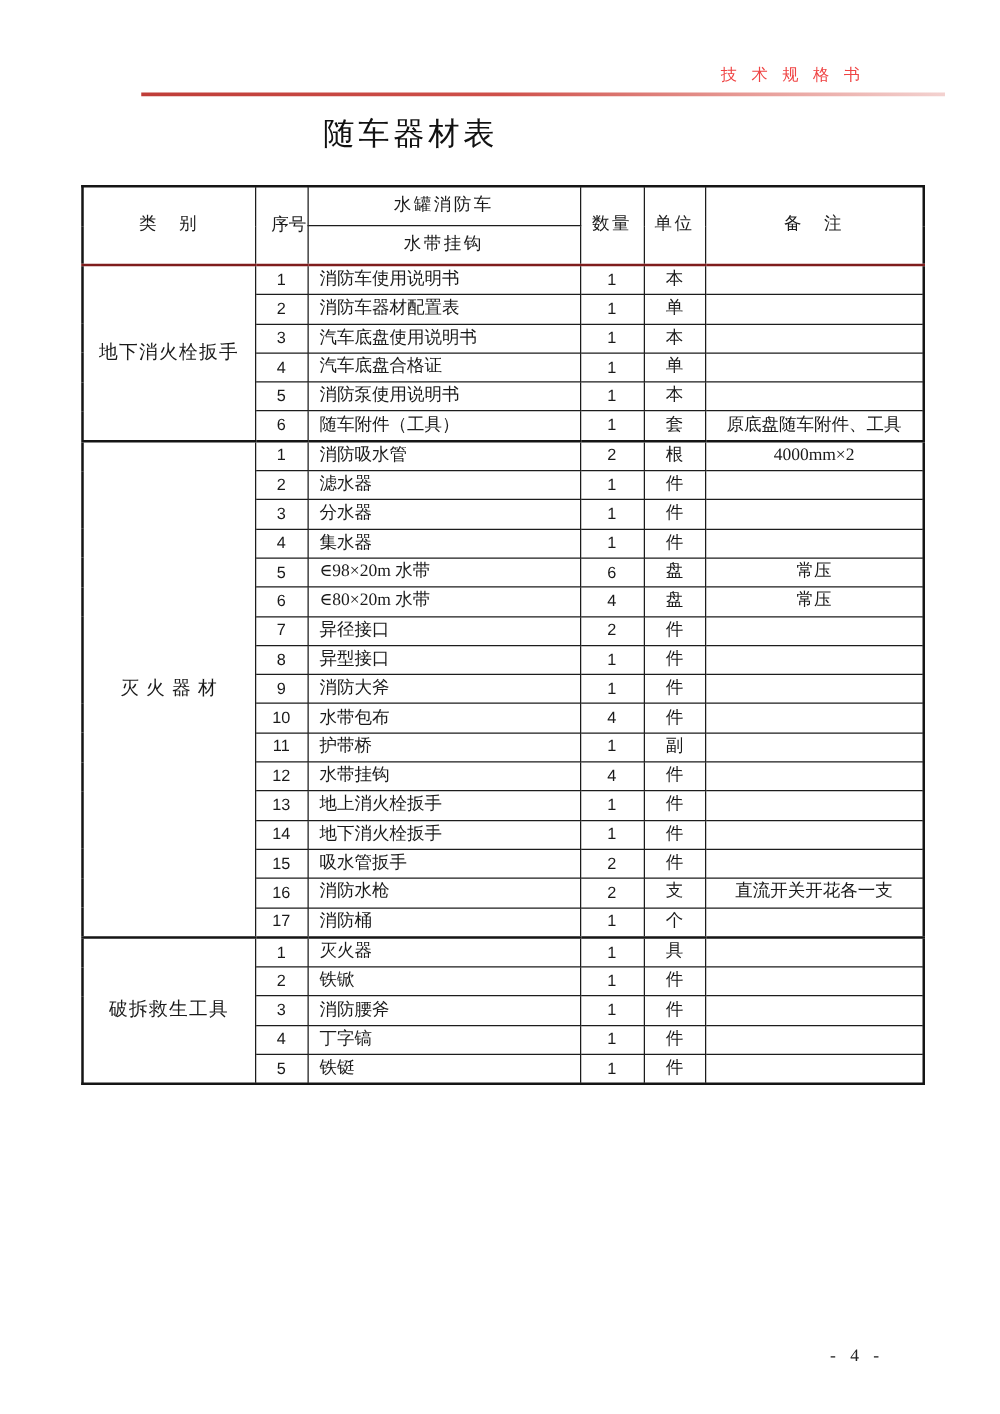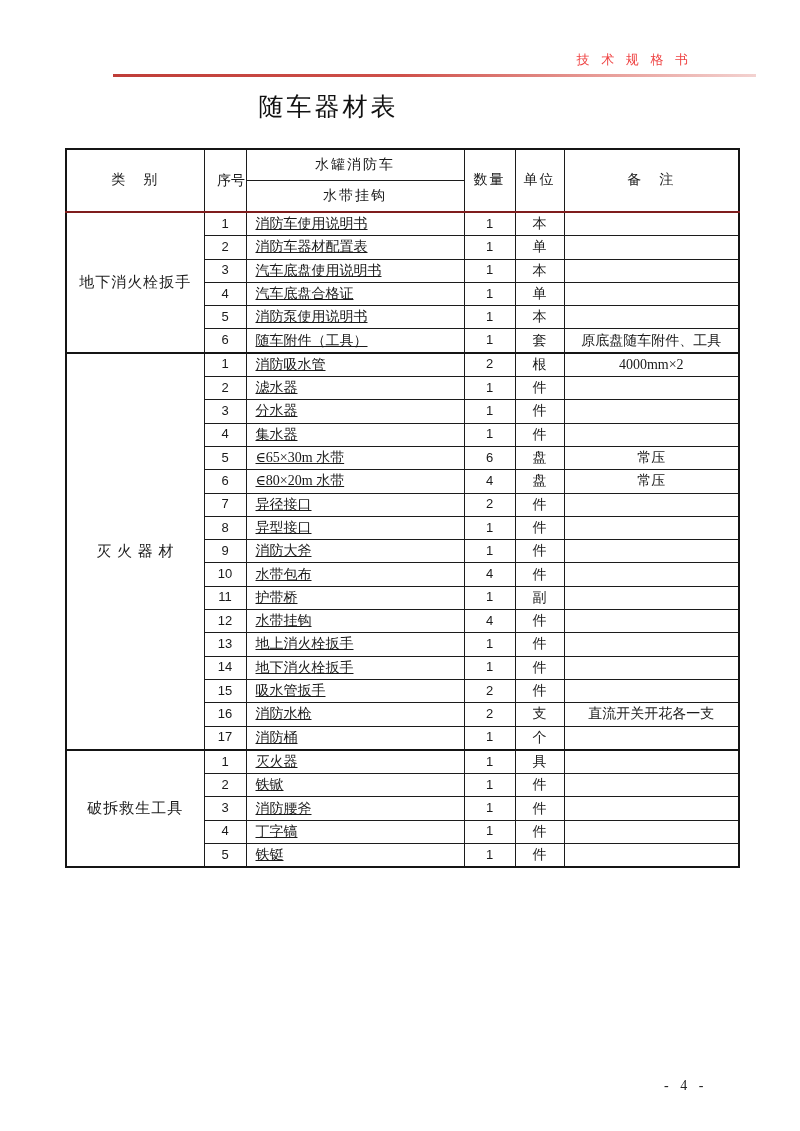--- a/index.html
+++ b/index.html
@@ -38,21 +38,21 @@
     font-size:14px;line-height:1.15;
     text-align:center;vertical-align:middle;
     padding:0;overflow:hidden;white-space:nowrap;
   }
   table.equip{border:2px solid #151515;}
   thead th{height:30px;letter-spacing:2px;margin-top:20px;}
   thead th.hdr-span{border-bottom:2px solid #7f1d1d;}
   thead th.th-vehicle{border-bottom:1px solid #1c1c1c;}
   .serial-stack{display:inline-block;width:1.15em;line-height:1.5;letter-spacing:0;}
   tbody td{height:22.3px;}
-  tbody td.name{text-align:left;padding-left:9px;text-decoration:underline;}
+  tbody td.name{text-align:left;padding-left:9px;}
   tbody td.num{font-family:"Liberation Sans","DejaVu Sans",sans-serif;font-size:13px;}
   tbody td.cat{font-size:15px;letter-spacing:1px;}
   tbody tr.group-start td{border-top:2px solid #151515;}
   .page-number{
     position:absolute;top:1078px;left:664px;
     font-size:14px;letter-spacing:4px;color:#222;
   }
 </style>
 </head>
 <body>
@@ -153,21 +153,21 @@
       </tr>
       <tr>
         <td class="num">4</td>
         <td class="name">集水器</td>
         <td class="num">1</td>
         <td class="unit">件</td>
         <td class="remark"></td>
       </tr>
       <tr>
         <td class="num">5</td>
-        <td class="name">∈65×30m 水带</td>
+        <td class="name">∈98×20m 水带</td>
         <td class="num">6</td>
         <td class="unit">盘</td>
         <td class="remark">常压</td>
       </tr>
       <tr>
         <td class="num">6</td>
         <td class="name">∈80×20m 水带</td>
         <td class="num">4</td>
         <td class="unit">盘</td>
         <td class="remark">常压</td>

